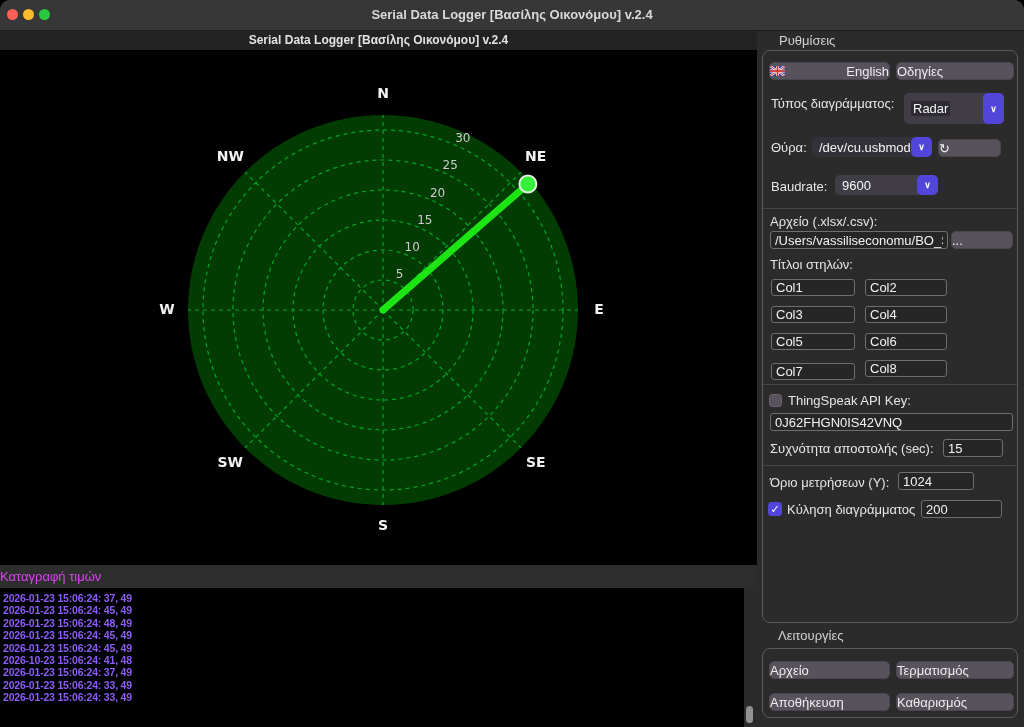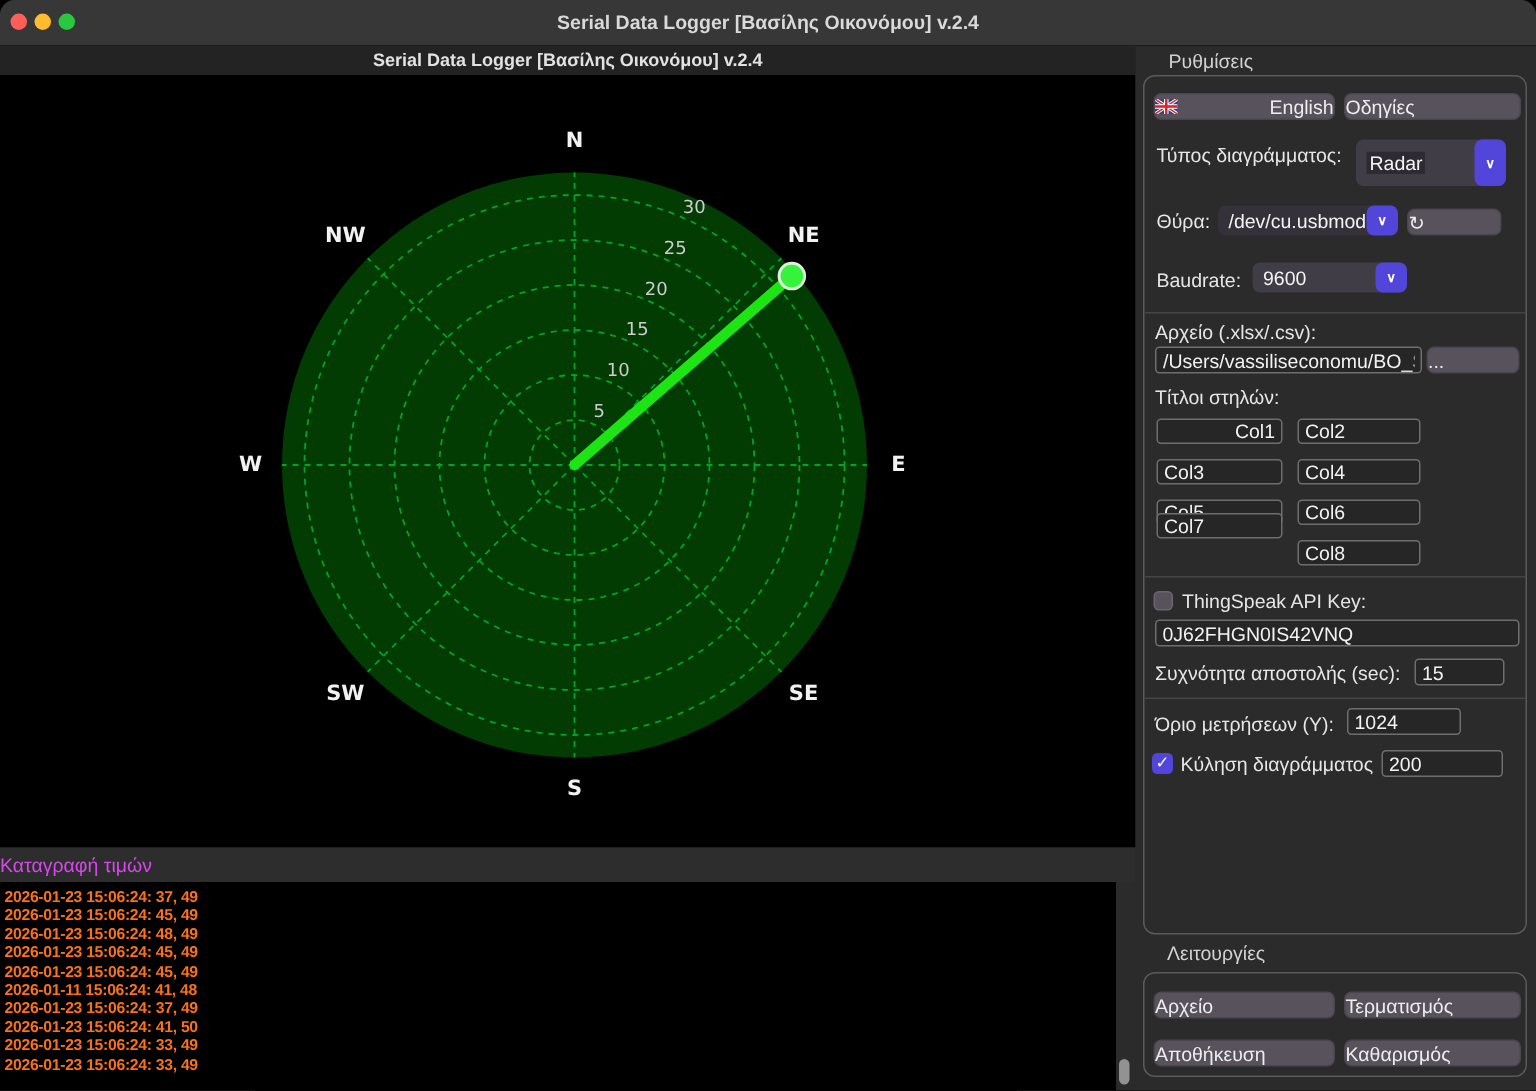--- a/index.html
+++ b/index.html
@@ -99,29 +99,28 @@
         <text x="399.48211220788727" y="224.65399630557064" fill="#cccccc" font-size="12" text-anchor="middle" dominant-baseline="middle" font-family="DejaVu Sans, sans-serif">5</text>
         <text x="412.1606600601083" y="197.46476269447115" fill="#cccccc" font-size="12" text-anchor="middle" dominant-baseline="middle" font-family="DejaVu Sans, sans-serif">10</text>
         <text x="424.83920791232924" y="170.27552908337165" fill="#cccccc" font-size="12" text-anchor="middle" dominant-baseline="middle" font-family="DejaVu Sans, sans-serif">15</text>
         <text x="437.5177557645502" y="143.08629547227216" fill="#cccccc" font-size="12" text-anchor="middle" dominant-baseline="middle" font-family="DejaVu Sans, sans-serif">20</text>
         <text x="450.1963036167712" y="115.89706186117266" fill="#cccccc" font-size="12" text-anchor="middle" dominant-baseline="middle" font-family="DejaVu Sans, sans-serif">25</text>
         <text x="462.8748514689922" y="88.70782825007316" fill="#cccccc" font-size="12" text-anchor="middle" dominant-baseline="middle" font-family="DejaVu Sans, sans-serif">30</text>
       </svg>
   </div>
 
   <div class="log-header">Καταγραφή τιμών</div>
-  <div class="log-area" id="log-area" style="color: #f97316;">
+  <div class="log-area" id="log-area" style="color: #8b5cf6;">
       <div class="log-line">2026-01-23 15:06:24: 37, 49</div>
       <div class="log-line">2026-01-23 15:06:24: 45, 49</div>
       <div class="log-line">2026-01-23 15:06:24: 48, 49</div>
       <div class="log-line">2026-01-23 15:06:24: 45, 49</div>
       <div class="log-line">2026-01-23 15:06:24: 45, 49</div>
-      <div class="log-line">2026-01-11 15:06:24: 41, 48</div>
+      <div class="log-line">2026-10-23 15:06:24: 41, 48</div>
       <div class="log-line">2026-01-23 15:06:24: 37, 49</div>
-      <div class="log-line">2026-01-23 15:06:24: 41, 50</div>
       <div class="log-line">2026-01-23 15:06:24: 33, 49</div>
       <div class="log-line">2026-01-23 15:06:24: 33, 49</div>
     </div>
   <div class="log-scrollbar"></div>
 
   <div class="panel">
 
     <div class="groupbox gb1">
 
       <button class="btn" style="left:6px;top:11px;width:121px;height:18px">
@@ -163,27 +162,27 @@
 
       <div class="sep" style="top:157px"></div>
 
       <span class="lbl" style="left:7px;top:163px">Αρχείο (.xlsx/.csv):</span>
       <input class="input" style="left: 7px; top: 180px; width: 178px; height: 18px;" value="/Users/vassiliseconomu/BO_S">
       <button class="btn" style="left:188px;top:180px;width:62px;height:18px">
         <span>...</span>
       </button>
 
       <span class="lbl" style="left:7px;top:206px">Τίτλοι στηλών:</span>
-      <input class="input" style="left: 8px; top: 228px; width: 84px; height: 17px; text-align: right;" value="Col1">
+      <input class="input" style="left: 8px; top: 228px; width: 84px; height: 17px;" value="Col1">
       <input class="input" style="left: 102px; top: 228px; width: 82px; height: 17px;" value="Col2">
       <input class="input" style="left: 8px; top: 255px; width: 84px; height: 17px;" value="Col3">
       <input class="input" style="left: 102px; top: 255px; width: 82px; height: 17px;" value="Col4">
       <input class="input" style="left: 8px; top: 282px; width: 84px; height: 17px;" value="Col5">
       <input class="input" style="left: 102px; top: 282px; width: 82px; height: 17px;" value="Col6">
-      <input class="input" style="left: 8px; top: 291px; width: 84px; height: 17px;" value="Col7">
+      <input class="input" style="left: 8px; top: 312px; width: 84px; height: 17px;" value="Col7">
       <input class="input" style="left: 102px; top: 309px; width: 82px; height: 17px;" value="Col8">
 
       <div class="sep" style="top:333px"></div>
 
       <span class="checkbox" style="left:6px;top:343px;width:13px;height:13px"></span>
       <span class="lbl" style="left:25px;top:342px">ThingSpeak API Key:</span>
       <input class="input" style="left: 7px; top: 362px; width: 243px; height: 18px;" value="0J62FHGN0IS42VNQ">
 
       <span class="lbl" style="left:7px;top:390px">Συχνότητα αποστολής (sec):</span>
       <input class="input" style="left: 180px; top: 388px; width: 60px; height: 18px;" value="15">

